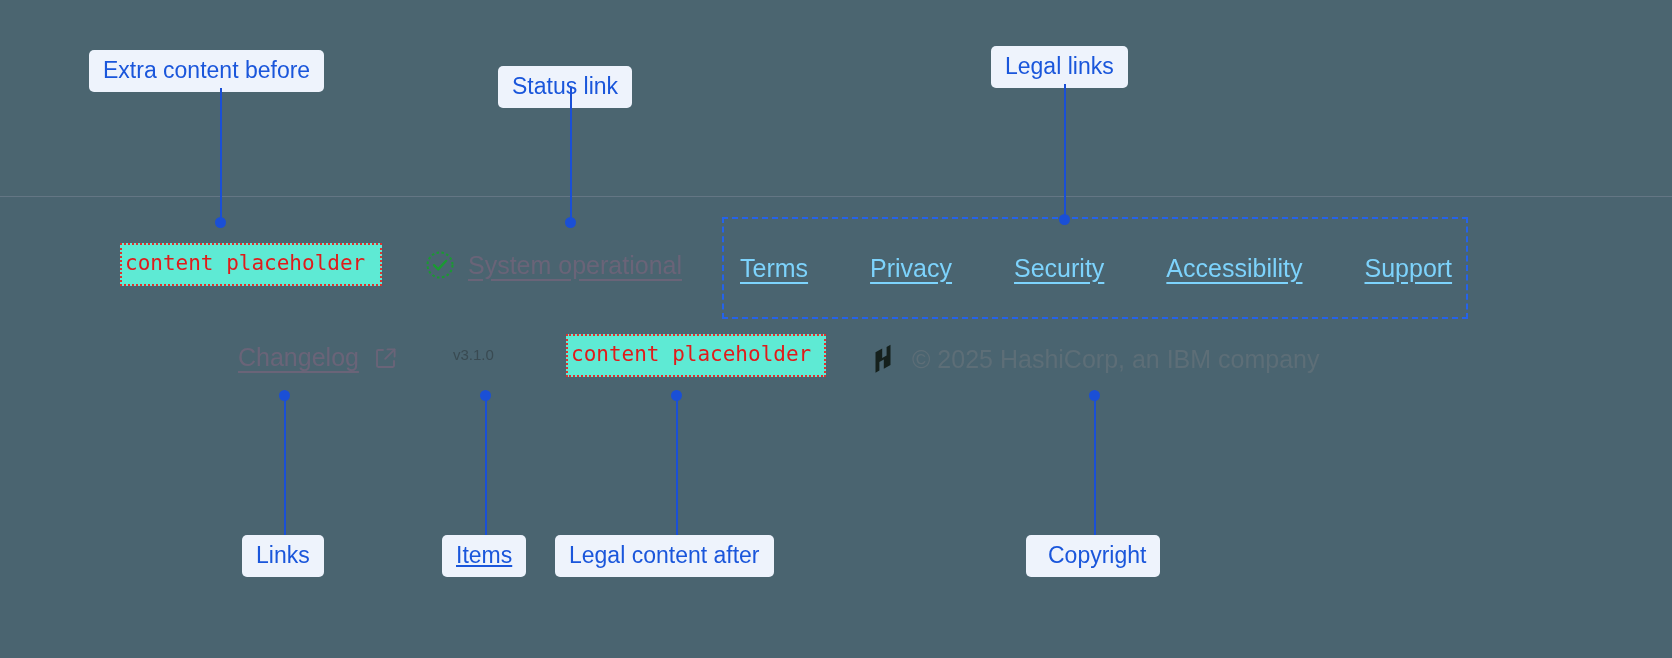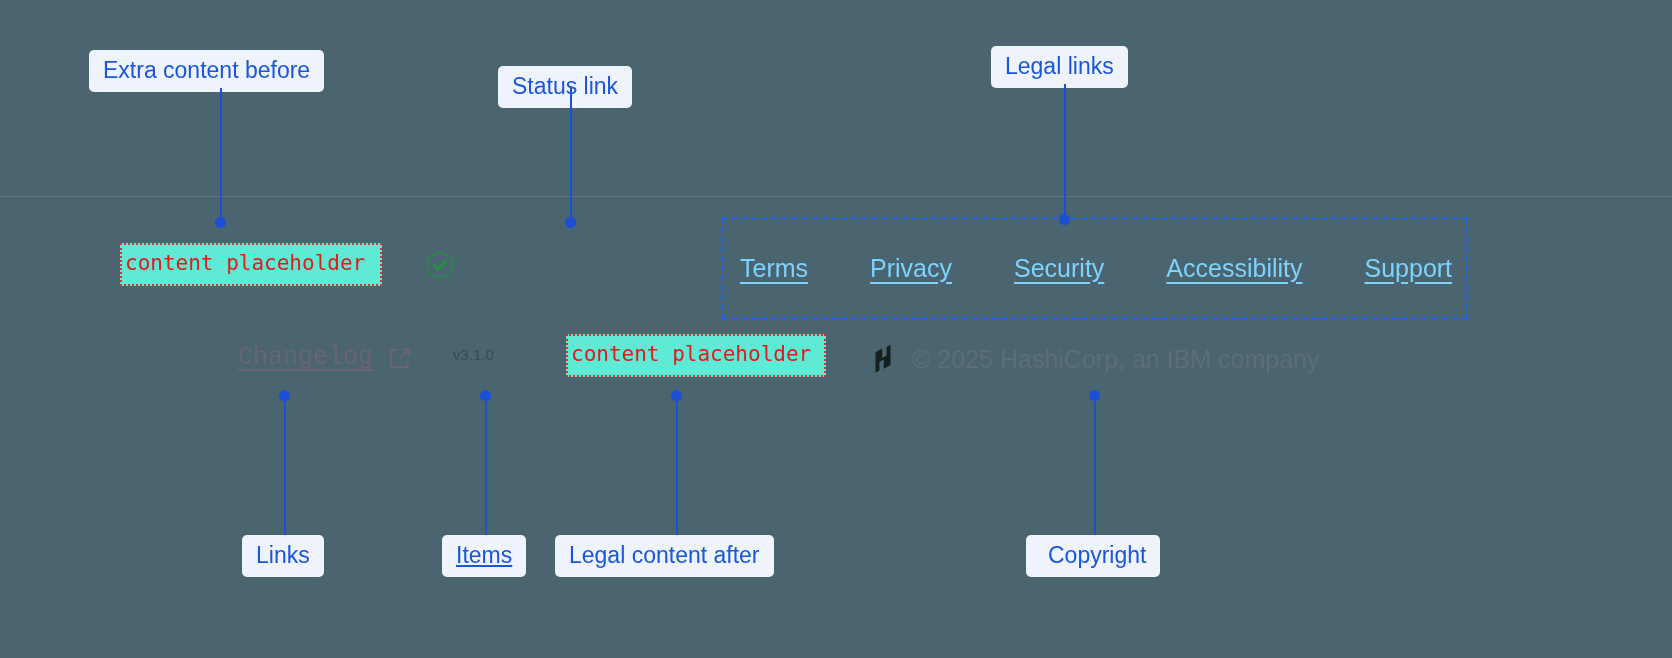--- a/index.html
+++ b/index.html
@@ -112,21 +112,20 @@
   
   .changelog-link {
     position: absolute;
     left: 238px;
     top: 343px;
     display: flex;
     align-items: center;
     gap: 16px;
     font-size: 25px;
     color: #6a6478;
-    font-family: Liberation Mono, monospace;
   }
   .changelog-label {
     text-decoration: underline;
     text-underline-offset: 5px;
     white-space: nowrap;
   }
   .ext-icon { width: 22px; height: 22px; display: block; }
 
   .version-text {
     position: absolute;
@@ -160,20 +159,21 @@
 
 <div class="placeholder-box" id="ph-before">content placeholder</div>
 
 <div class="status-link">
   <span>
     <svg class="status-icon" viewBox="0 0 30 30">
       <circle cx="15" cy="15" r="12.5" fill="none" stroke="#1a9a32" stroke-width="2" stroke-dasharray="2.5 2.5"></circle>
       <path d="M9 15.2 L13.2 19.4 L21.2 10.8" fill="none" stroke="#1a9a32" stroke-width="2.4" stroke-linecap="round" stroke-linejoin="round"></path>
     </svg>
   </span>
+  <span class="status-text">System operational</span>
 </div>
 
 <div class="legal-links">
   <a href="#">Terms</a>
   <a href="#">Privacy</a>
   <a href="#">Security</a>
   <a href="#">Accessibility</a>
   <a href="#">Support</a>
 </div>
 

